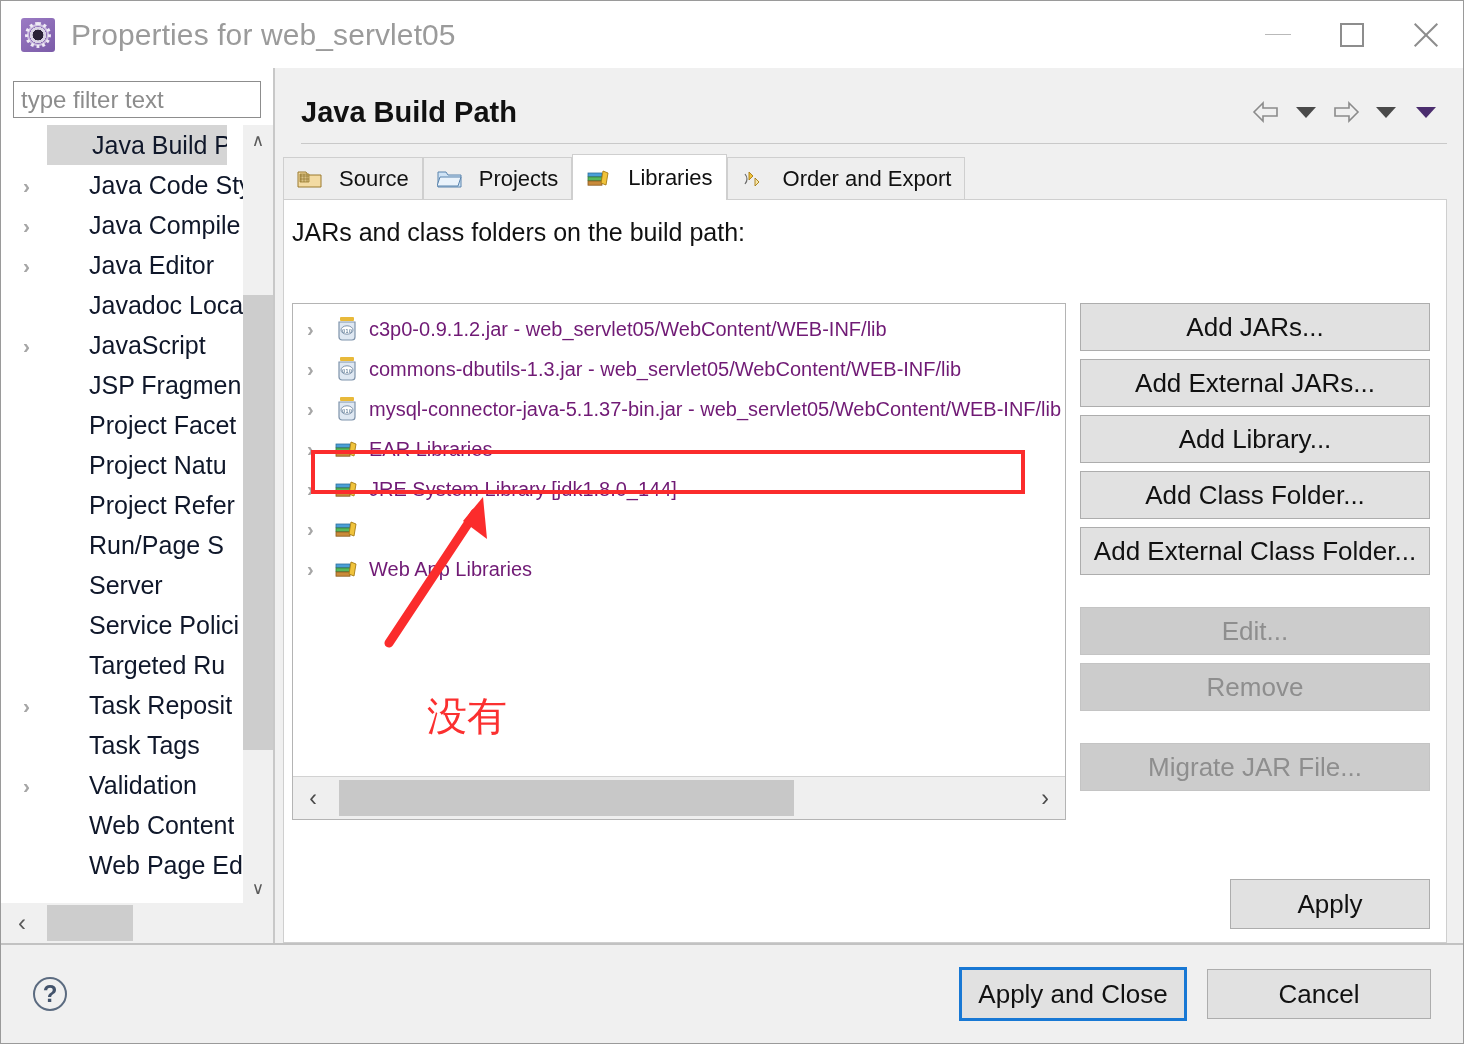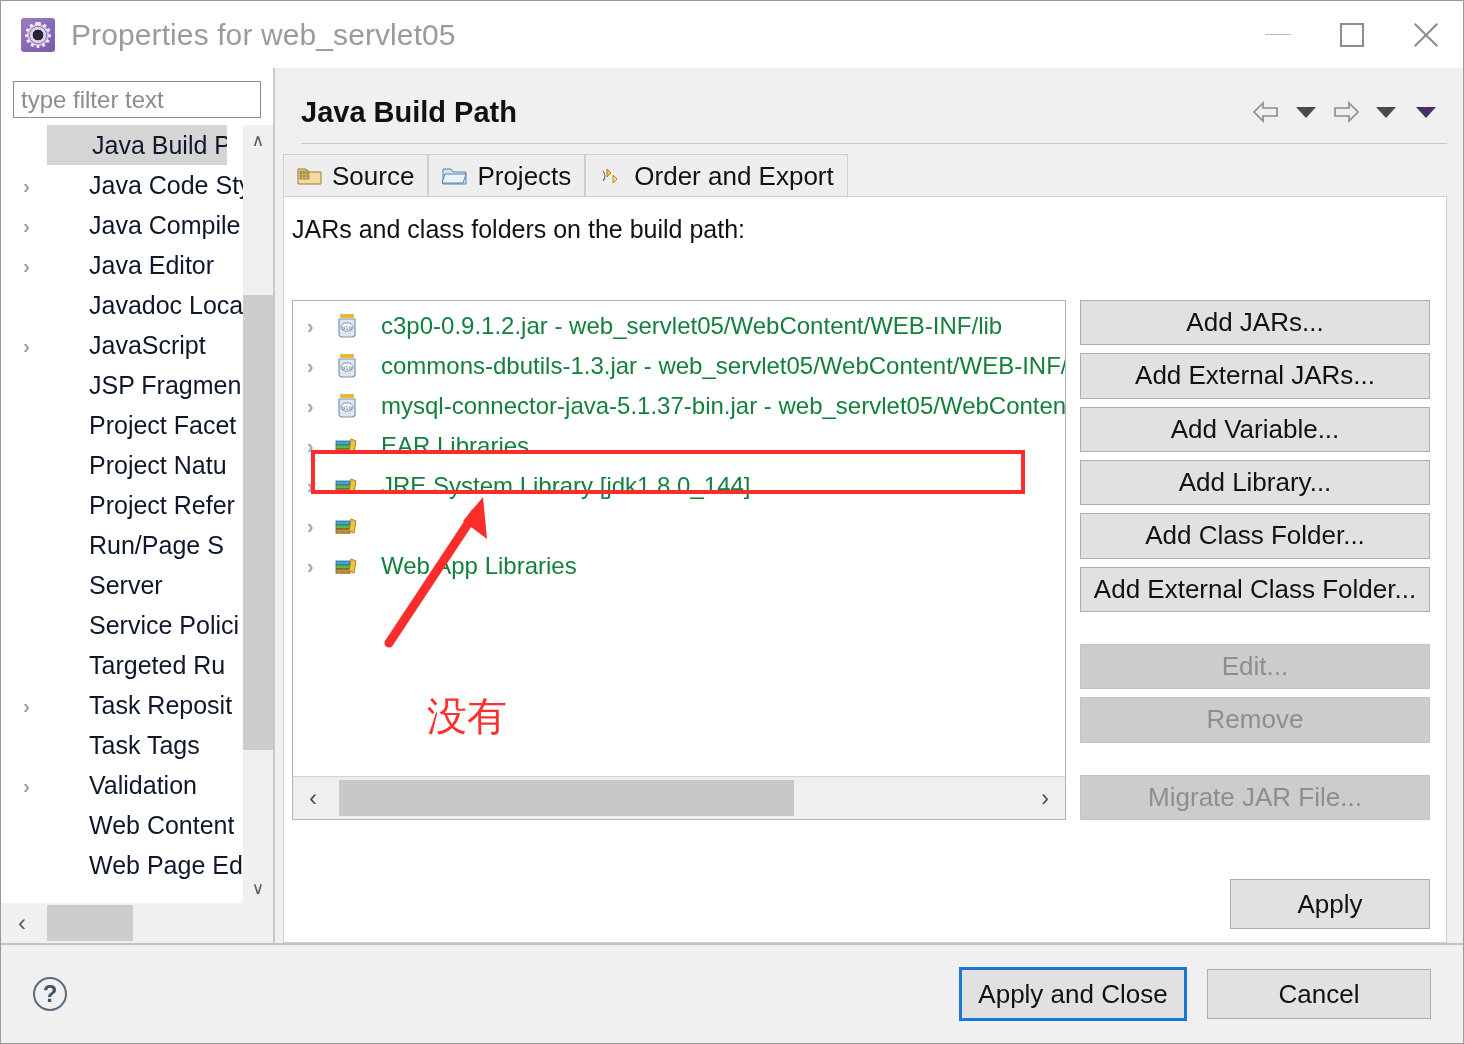--- a/index.html
+++ b/index.html
@@ -284,26 +284,26 @@
     align-items: flex-end;
     padding-left: 8px;
     margin-top: 10px;
     flex: 0 0 auto;
     position: relative;
   }
   .tab {
     height: 43px;
     display: flex;
     align-items: center;
-    gap: 9px;
+    gap: 16px;
     padding: 0 13px;
     background: #eeeeee;
     border: 1px solid #cfcfcf;
     border-bottom: none;
-    font-size: 26px;
+    font-size: 22px;
     color: #111;
     box-sizing: border-box;
     white-space: nowrap;
   }
   .tab.active {
     background: #ffffff;
     border-color: #cfcfcf;
     height: 46px;
     position: relative;
     z-index: 3;
@@ -374,23 +374,22 @@
   }
   .list-row .ricon {
     width: 28px;
     flex: 0 0 28px;
     margin-right: 8px;
     display: flex;
     align-items: center;
     justify-content: center;
   }
   .list-row .rlabel {
-    font-size: 24px;
-    color: #15803d;
-    margin-left: 12px;
+    font-size: 20px;
+    color: #701a75;
   }
 
   
   .h-scroll-list {
     height: 42px;
     flex: 0 0 42px;
     background: #efefef;
     border-top: 1px solid #d2d2d2;
     position: relative;
     display: flex;
@@ -666,20 +665,31 @@
             <span>Source</span>
           </div>
           <div class="tab">
             <span style="display: flex;">
               <svg width="26" height="22" viewBox="0 0 26 22">
                 <path d="M1 4 h8 l2 3 h13 v12 h-23 z" fill="#cfe3f5" stroke="#5a84ad" stroke-width="1"></path>
                 <path d="M3 9 h21 l-3 9 h-21 z" fill="#eaf3fb" stroke="#5a84ad" stroke-width="1"></path>
               </svg>
             </span>
             <span>Projects</span>
+          </div>
+          <div class="tab active">
+            <span style="display: flex;">
+              <svg width="26" height="24" viewBox="0 0 26 24">
+                <rect x="2" y="7" width="14" height="3.6" fill="#4a9fd8" stroke="#2f6f9d" stroke-width="0.8"></rect>
+                <rect x="2" y="11" width="14" height="3.6" fill="#57b85c" stroke="#34803a" stroke-width="0.8"></rect>
+                <rect x="2" y="15" width="14" height="4.2" fill="#c98a3a" stroke="#8a5a1f" stroke-width="0.8"></rect>
+                <path d="M17 5 l5 2 l-2 12 l-5 -2 z" fill="#f0c33c" stroke="#a67c12" stroke-width="0.9"></path>
+              </svg>
+            </span>
+            <span>Libraries</span>
           </div>
           <div class="tab">
             <span style="display: flex;">
               <svg width="26" height="22" viewBox="0 0 26 22">
                 <path d="M8 4 l4 4 l-4 4 z" fill="#f0c33c" stroke="#a67c12" stroke-width="0.9"></path>
                 <path d="M14 10 l4 4 l-4 4 z" fill="#f7e6a8" stroke="#a67c12" stroke-width="0.9"></path>
                 <path d="M4 6 q4 5 0 10" stroke="#6b6b6b" stroke-width="1.2" fill="none"></path>
               </svg>
             </span>
             <span>Order and Export</span>
@@ -780,21 +790,20 @@
             <div class="h-scroll-list">
               <div class="harrow">‹</div>
               <div class="hthumb"></div>
               <div class="harrow">›</div>
             </div>
           </div>
 
           <div class="btn-col" id="btn-host">
               <div class="ebtn">Add JARs...</div>
               <div class="ebtn">Add External JARs...</div>
-              <div class="ebtn">Add Variable...</div>
               <div class="ebtn">Add Library...</div>
               <div class="ebtn">Add Class Folder...</div>
               <div class="ebtn">Add External Class Folder...</div>
               <div class="btn-gap"></div>
               <div class="ebtn disabled">Edit...</div>
               <div class="ebtn disabled">Remove</div>
               <div class="btn-gap"></div>
               <div class="ebtn disabled">Migrate JAR File...</div>
             </div>
         </div>

